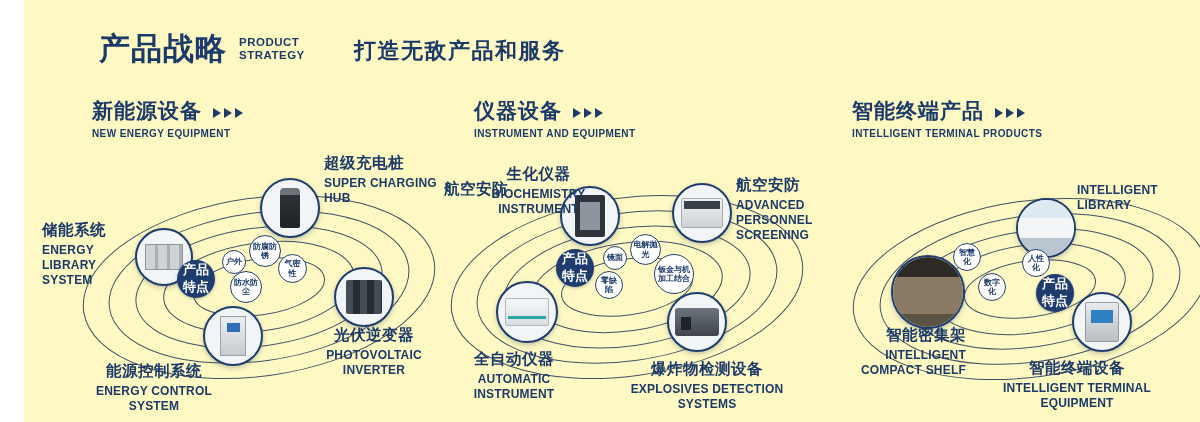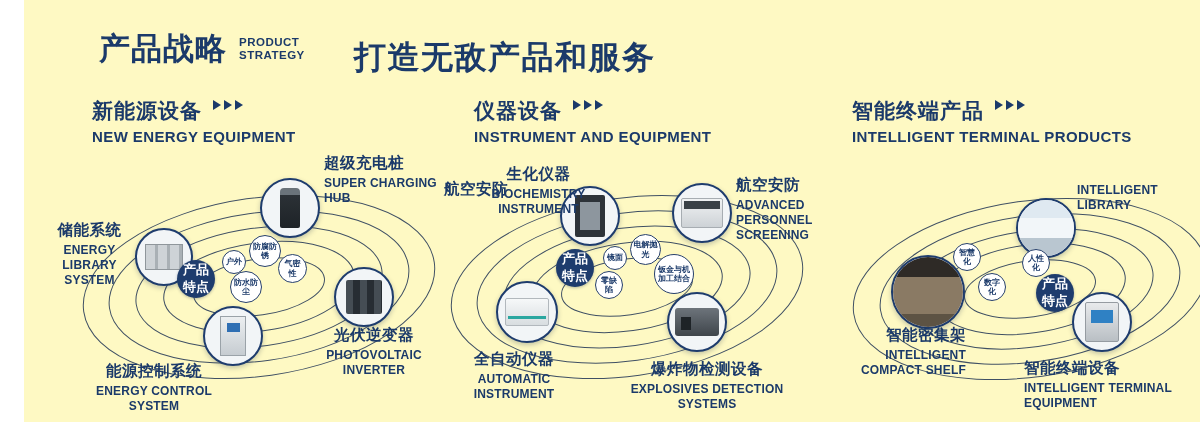--- a/index.html
+++ b/index.html
@@ -4,30 +4,30 @@
 <style>
   * { margin:0; padding:0; box-sizing:border-box; }
   html,body { width:1200px; height:422px; background:#ffffff;
     font-family:"Liberation Sans","DejaVu Sans",sans-serif; }
   .canvas { position:relative; width:1200px; height:422px; overflow:hidden; color:#1b3a6a; background:#fef9c3;margin-left:24px; }
 
   
   .header { position:absolute; left:75px; top:28px; display:flex; align-items:center; }
   .h-cn { font-size:31px; font-weight:bold; color:#1b3a6a; letter-spacing:1px; }
   .h-en { margin-left:12px; font-size:11.5px; font-weight:bold; color:#1b3a6a; line-height:1.15; letter-spacing:0.5px; }
-  .slogan { position:absolute; left:330px; top:36px; font-size:32px; font-weight:bold; color:#1b3a6a; letter-spacing:1.5px; }
+  .slogan { position:absolute; left:330px; top:36px; font-size:22px; font-weight:bold; color:#1b3a6a; letter-spacing:1.5px; }
 
   
   .sec-head { position:absolute; }
-  .sec-row { display:flex; }
+  .sec-row { display:flex; align-items:center; }
   .sec-cn { font-size:21px; font-weight:bold; color:#1b3a6a; letter-spacing:1px; }
   .arrows { display:inline-flex; margin-left:8px; margin-top:3px; }
   .arrows i { display:inline-block; width:0; height:0;
     border-left:8px solid #1b3a6a; border-top:5px solid transparent; border-bottom:5px solid transparent; margin-left:3px; }
-  .sec-en { font-size:15px; font-weight:bold; color:#1b3a6a; letter-spacing:0.4px; margin-top:3px; }
+  .sec-en { font-size:10px; font-weight:bold; color:#1b3a6a; letter-spacing:0.4px; margin-top:3px; }
 
   
   .orbits { position:absolute; }
 
   
   .pcircle { position:absolute; border-radius:50%; border:2px solid #1e3c6d;
     background:#f2f5f7; overflow:hidden; box-shadow:0 2px 5px rgba(20,40,70,.25); }
   .equip { position:absolute; left:50%; top:50%; transform:translate(-50%,-50%); }
   .eq-storage { width:38px; height:26px; border:1px solid #8f969b;
     background:repeating-linear-gradient(90deg,#ced3d7 0 9px,#a9b0b5 9px 12px); }
@@ -161,21 +161,21 @@
   <div class="pcircle" style="left:236px;top:178px;width:60px;height:60px;">
       <div class="equip eq-charger"></div>
     </div>
   <div class="pcircle" style="left:310px;top:267px;width:60px;height:60px;">
       <div class="equip eq-inverter"></div>
     </div>
   <div class="pcircle" style="left:179px;top:306px;width:60px;height:60px;">
       <div class="equip eq-control"></div>
     </div>
 
-  <div class="plabel" style="left:18px;top:220px;width:95px;text-align:center;">
+  <div class="plabel" style="left:18px;top:220px;width:95px;">
     <div class="pl-cn">储能系统</div>
     <div class="pl-en">ENERGY LIBRARY SYSTEM</div>
   </div>
   <div class="plabel" style="left:300px;top:153px;width:120px;text-align:left;">
     <div class="pl-cn">超级充电桩</div>
     <div class="pl-en">SUPER CHARGING HUB</div>
   </div>
   <div class="plabel" style="left:290px;top:325px;width:120px;text-align:center;">
     <div class="pl-cn">光伏逆变器</div>
     <div class="pl-en">PHOTOVOLTAIC INVERTER</div>
@@ -241,21 +241,21 @@
       <div class="equip eq-terminal"></div>
     </div>
 
   <div class="plabel" style="left:1053px;top:181px;width:120px;text-align:left;">
     <div class="pl-en">INTELLIGENT LIBRARY</div>
   </div>
   <div class="plabel" style="left:812px;top:325px;width:130px;text-align:right;">
     <div class="pl-cn">智能密集架</div>
     <div class="pl-en">INTELLIGENT COMPACT SHELF</div>
   </div>
-  <div class="plabel" style="left:1000px;top:358px;width:160px;text-align:left;">
+  <div class="plabel" style="left:973px;top:358px;width:160px;text-align:center;">
     <div class="pl-cn">智能终端设备</div>
     <div class="pl-en">INTELLIGENT TERMINAL EQUIPMENT</div>
   </div>
 
   <div class="badge" style="left:1012px;top:274px;">产品特点</div>
 
   <div class="bubble" style="left:929px;top:243px;width:28px;height:28px;">智慧化</div>
   <div class="bubble" style="left:998px;top:249px;width:28px;height:28px;">人性化</div>
   <div class="bubble" style="left:954px;top:273px;width:28px;height:28px;">数字化</div>
 

